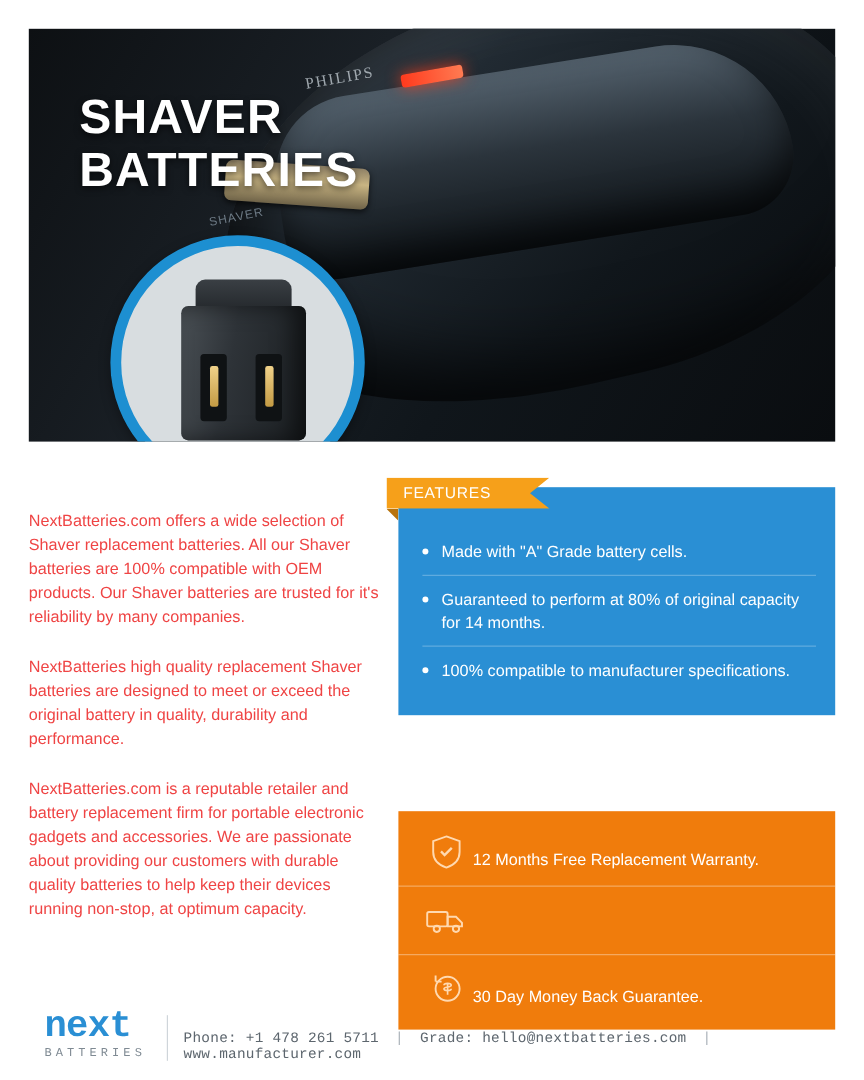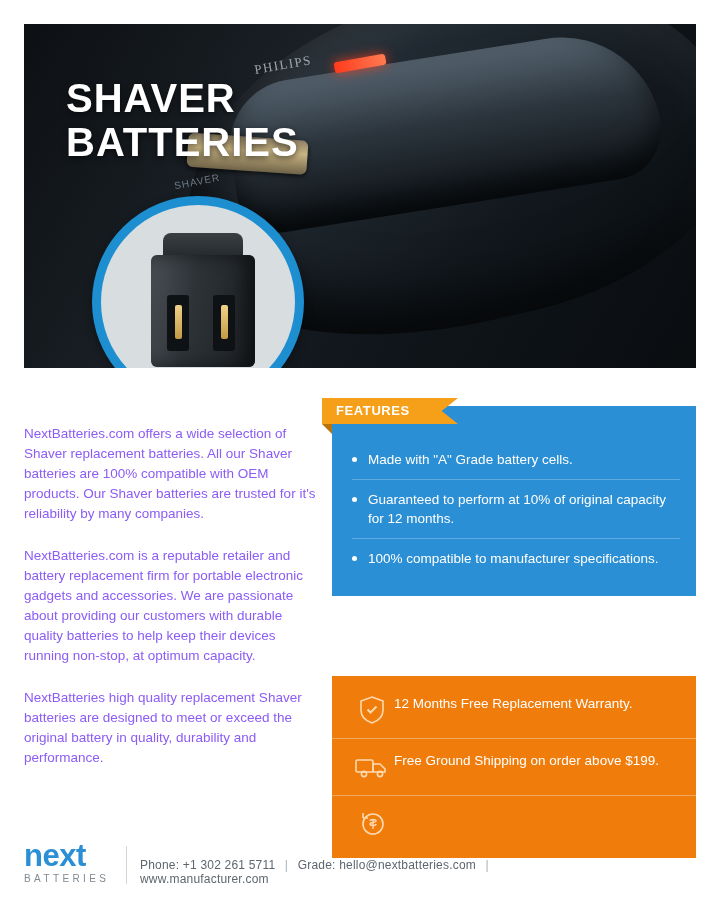--- a/index.html
+++ b/index.html
@@ -170,21 +170,21 @@
 
   
   .left-col {
     position: absolute;
     left: 24px;
     top: 424px;
     width: 296px;
   }
   .left-col p {
     margin: 0 0 22px 0;
-    color: #8b5cf6;
+    color: #ef4444;
     font-size: 13.5px;
     line-height: 20px;
   }
 
   
   .features {
     position: absolute;
     left: 332px;
     top: 406px;
     width: 364px;
@@ -193,21 +193,21 @@
     box-sizing: border-box;
   }
   .features-ribbon {
     position: absolute;
     left: -10px;
     top: -8px;
     height: 26px;
     background: #f6a01a;
     color: #ffffff;
     font-size: 13px;
-    font-weight: bold;
+    font-weight: normal;
     letter-spacing: 0.6px;
     line-height: 26px;
     padding: 0 24px 0 14px;
     clip-path: polygon(0 0, 100% 0, 88% 50%, 100% 100%, 0 100%);
     width: 136px;
     box-sizing: border-box;
   }
   .features-ribbon-tail {
     position: absolute;
     left: -10px;
@@ -249,21 +249,21 @@
     position: absolute;
     left: 332px;
     top: 676px;
     width: 364px;
     background: #f07c0c;
     padding: 6px 0;
     box-sizing: border-box;
   }
   .benefit-row {
     display: flex;
-    align-items: flex-start;
+    align-items: flex-end;
     padding: 12px 18px;
     border-bottom: 1px solid rgba(255,255,255,0.35);
   }
   .benefit-row:last-child {
     border-bottom: none;
   }
   .benefit-icon {
     flex: 0 0 44px;
     height: 32px;
     display: flex;
@@ -272,24 +272,25 @@
   }
   .benefit-text {
     color: #ffffff;
     font-size: 13.5px;
     line-height: 19px;
   }
 
   
   .footer {
     position: absolute;
-    left: 0;
+    left: 13px;
     top: 836px;
     width: 624px;
     height: 64px;
+    font-family: Liberation Mono, monospace;
   }
   .logo {
     position: absolute;
     left: 24px;
     top: 4px;
   }
   .logo-next {
     color: #2a8fd4;
     font-size: 31px;
     font-weight: bold;
@@ -351,30 +352,30 @@
           <div class="batt-pin-l"></div>
           <div class="batt-pin-r"></div>
         </div>
       </div>
 
     </div>
   </div>
 
   <div class="left-col">
     <p>NextBatteries.com offers a wide selection of Shaver replacement batteries. All our Shaver batteries are 100% compatible with OEM products. Our Shaver batteries are trusted for it's reliability by many companies.</p>
+    <p>NextBatteries high quality replacement Shaver batteries are designed to meet or exceed the original battery in quality, durability and performance.</p>
     <p>NextBatteries.com is a reputable retailer and battery replacement firm for portable electronic gadgets and accessories. We are passionate about providing our customers with durable quality batteries to help keep their devices running non-stop, at optimum capacity.</p>
-    <p>NextBatteries high quality replacement Shaver batteries are designed to meet or exceed the original battery in quality, durability and performance.</p>
   </div>
 
   <div class="features">
     <div class="features-ribbon">FEATURES</div>
     <div class="features-ribbon-tail"></div>
     <ul class="feature-list">
       <li>Made with "A" Grade battery cells.</li>
-      <li>Guaranteed to perform at 10% of original capacity for 12 months.</li>
+      <li>Guaranteed to perform at 80% of original capacity for 14 months.</li>
       <li>100% compatible to manufacturer specifications.</li>
     </ul>
   </div>
 
   <div class="benefits">
 
     <div class="benefit-row">
       <span class="benefit-icon">
         <svg width="28" height="30" viewBox="0 0 28 30" fill="none" stroke="#ffd9b0" stroke-width="1.6">
           <path d="M14 2 L25 6 V15 C25 22 20 26 14 28 C8 26 3 22 3 15 V6 Z"></path>
@@ -387,43 +388,43 @@
     <div class="benefit-row">
       <span class="benefit-icon">
         <svg width="34" height="24" viewBox="0 0 34 24" fill="none" stroke="#ffd9b0" stroke-width="1.6">
           <rect x="1" y="5" width="17" height="12" rx="1.5"></rect>
           <path d="M18 9 h7 l5 5 v3 h-12 z"></path>
           <circle cx="9" cy="19" r="2.6"></circle>
           <circle cx="25" cy="19" r="2.6"></circle>
           <path d="M0 9 h-0"></path>
         </svg>
       </span>
-      <span class="benefit-text">Free Ground Shipping on order above $199.</span>
     </div>
 
     <div class="benefit-row">
       <span class="benefit-icon">
         <svg width="30" height="28" viewBox="0 0 30 28" fill="none" stroke="#ffd9b0" stroke-width="1.6">
           <circle cx="16" cy="14" r="10"></circle>
           <path d="M6 8 V3 M6 8 h5"></path>
           <path d="M16 9 v10 M13 11 c0 -2 6 -2 6 0 c0 2 -6 1 -6 3 c0 2 6 2 6 0" stroke-width="1.4"></path>
         </svg>
       </span>
+      <span class="benefit-text">30 Day Money Back Guarantee.</span>
     </div>
 
   </div>
 
   <div class="footer">
     <div class="logo">
       <div class="logo-next">next</div>
       <div class="logo-batteries">BATTERIES</div>
     </div>
     <div class="footer-divider"></div>
     <div class="footer-contact">
-      <span>Phone: +1 302 261 5711</span>
+      <span>Phone: +1 478 261 5711</span>
       <span class="sep">|</span>
       <span>Grade: hello@nextbatteries.com</span>
       <span class="sep">|</span>
       <span>www.manufacturer.com</span>
     </div>
   </div>
 
 </div>
 
 </body></html>

